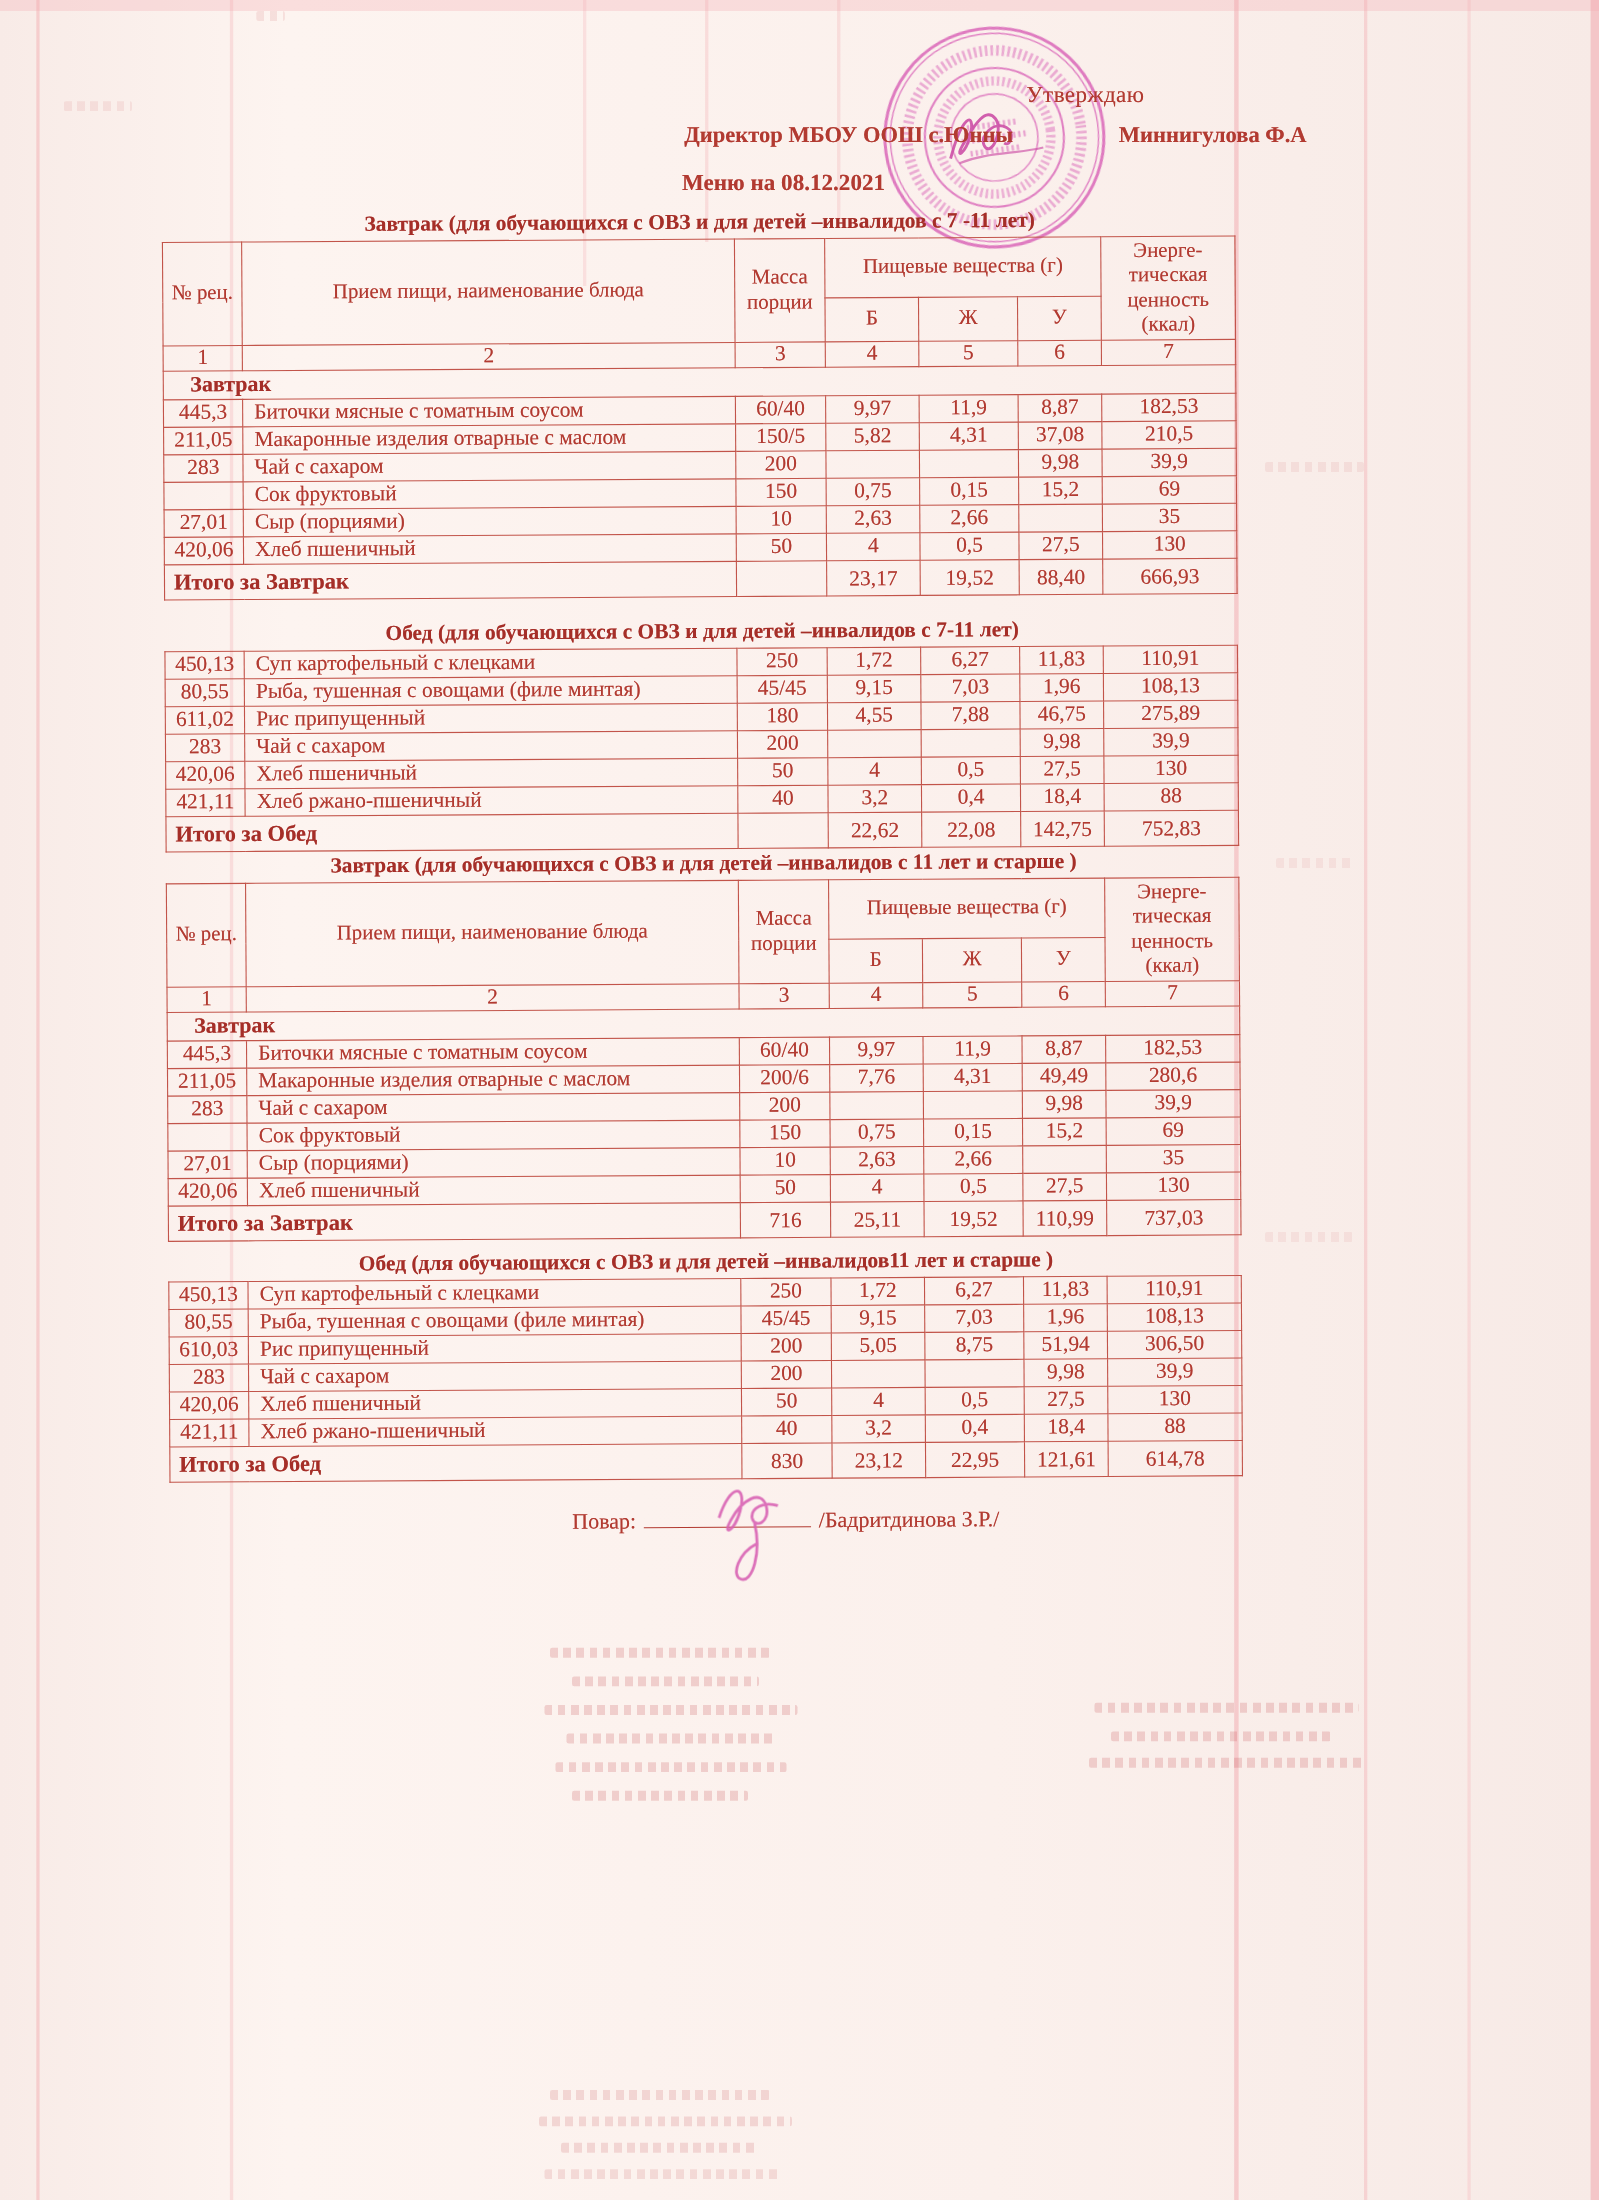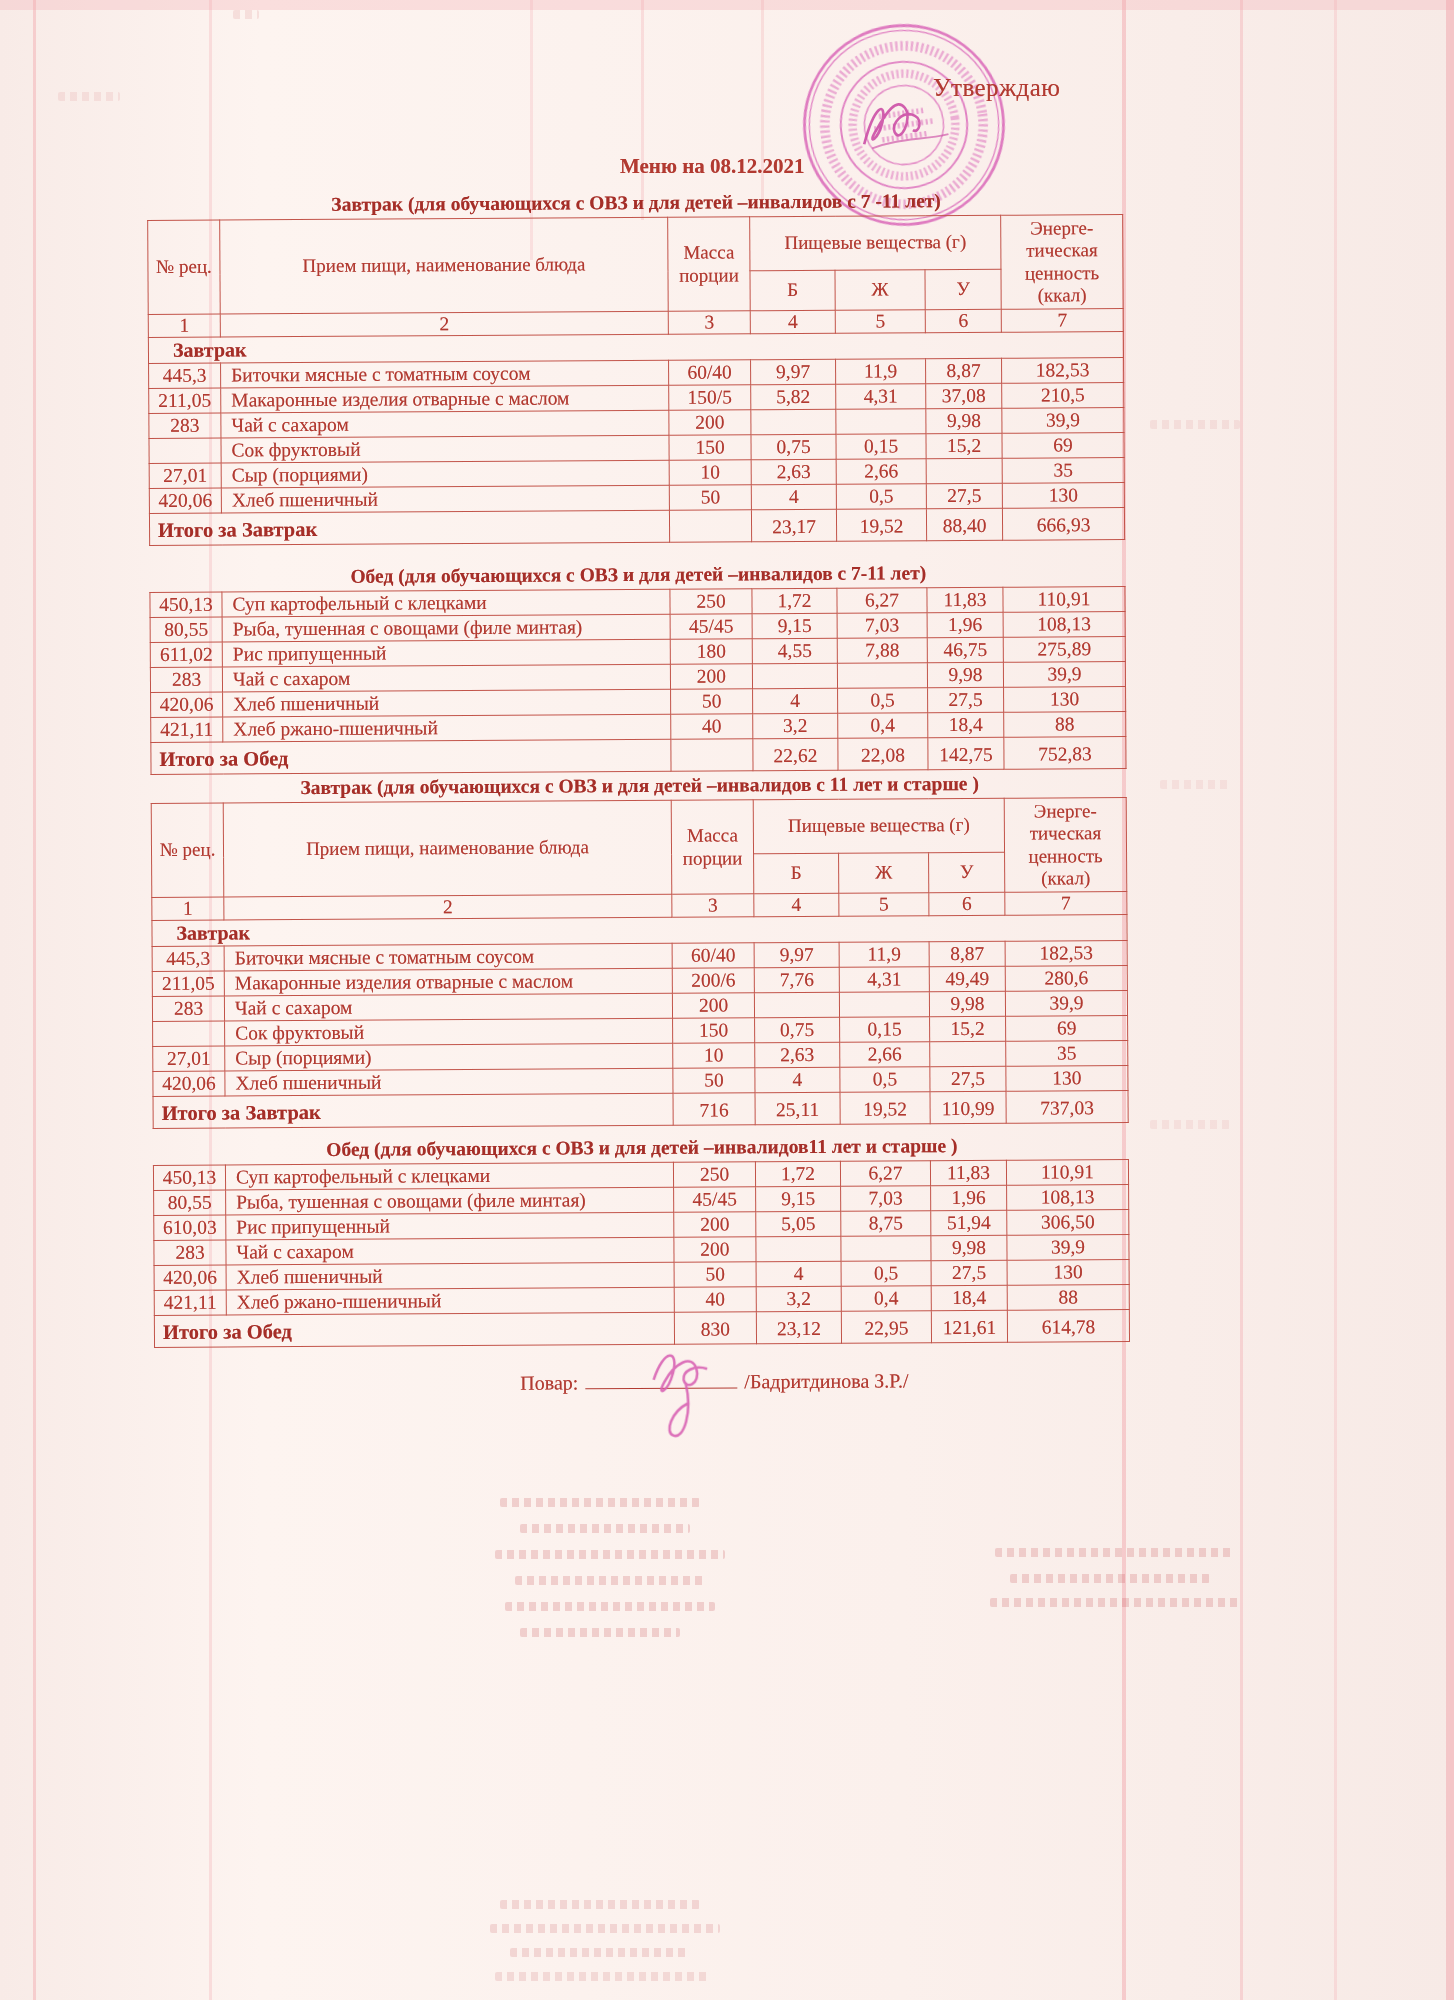--- a/index.html
+++ b/index.html
@@ -33,21 +33,21 @@
   .sig-director {
     position:absolute; left:852px; top:84px; width:132px; height:84px;
     filter: blur(.3px); pointer-events:none;
   }
   .sig-cook {
     position:absolute; left:112px; top:-34px; width:150px; height:118px;
     filter: blur(.3px); pointer-events:none;
   }
 
   
-  .approve   { position:absolute; left:933px; top:74px;  font-size:25px; letter-spacing:.4px; }
+  .approve   { position:absolute; left:933px; top:74px;  font-size:21px; letter-spacing:.4px; }
   .director-line {
     position:absolute; left:622px; top:112px; font-size:20.5px; font-weight:bold; white-space:nowrap;
   }
   .director-line .gap { display:inline-block; width:96px; }
   .menu-title { position:absolute; left:620px; top:154px; font-size:21px; font-weight:bold; }
 
   
   .content {
     position:absolute; left:147px; top:194px; width:978px;
     transform: rotate(-0.35deg); transform-origin: 0 0;
@@ -138,20 +138,23 @@
       </g>
     </g>
   </svg>
 
   <svg class="sig-director" viewBox="0 0 130 80">
     <path d="M12,58 C22,20 34,14 30,36 C26,54 14,60 24,44 C34,26 44,12 52,22 C60,32 48,58 42,46 C38,38 50,24 62,30 C70,34 66,48 60,44" stroke="#cc4fa6" stroke-width="2.6" fill="none" opacity=".9"></path>
     <path d="M20,62 C45,52 70,54 95,48" stroke="#cc4fa6" stroke-width="2" fill="none" opacity=".65"></path>
   </svg>
 
   <div class="approve">Утверждаю</div>
+  <div class="director-line">
+    <span>Директор МБОУ ООШ с.Юнны</span><span class="gap"></span><span>Миннигулова Ф.А</span>
+  </div>
   <div class="menu-title">Меню на 08.12.2021</div>
 
   <div class="content">
 
     <div class="tbl-title">Завтрак (для обучающихся  с ОВЗ и для детей –инвалидов с 7 -11 лет)</div>
     <div>
         <table class="menu-table">
           <colgroup>
             <col style="width: 72px;">
             <col style="width: 448px;">

